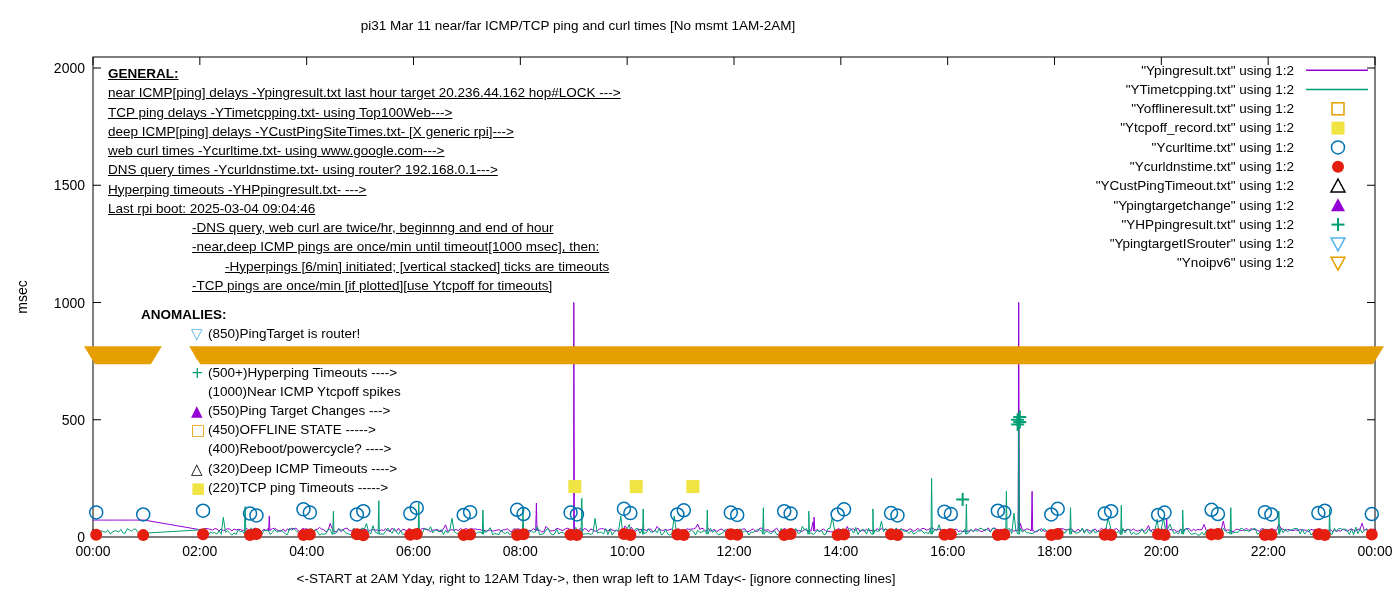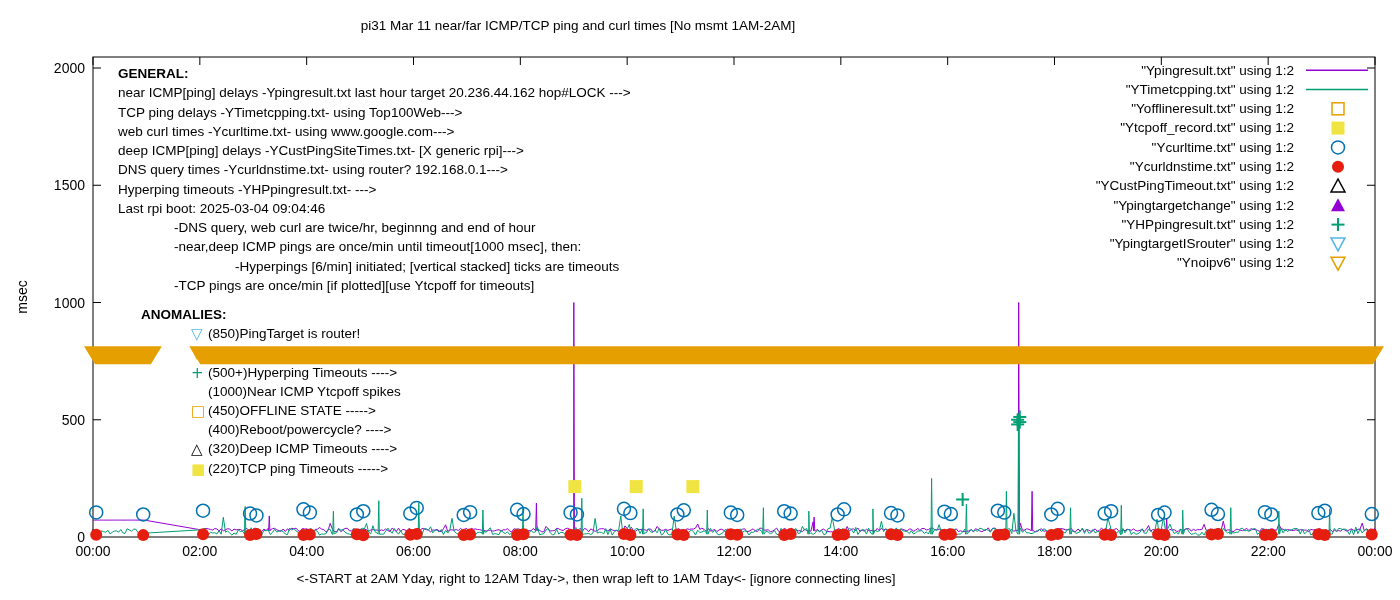--- a/index.html
+++ b/index.html
@@ -3,23 +3,23 @@
 <meta charset="utf-8">
 <style>
   html,body{margin:0;padding:0;background:#ffffff;}
   #screen{position:relative;width:1400px;height:600px;background:#ffffff;overflow:hidden;
           font-family:"Liberation Sans",sans-serif;color:#000;}
   .abs{position:absolute;}
   #chart-title{top:18px;left:0;width:1132px;text-align:center;padding-left:24px;box-sizing:border-box;
                font-size:13.5px;}
   #y-label{left:22px;top:297px;transform:translate(-50%,-50%) rotate(-90deg);font-size:14px;}
   #x-label{top:571px;left:0;width:1132px;padding-left:60px;box-sizing:border-box;text-align:center;font-size:13.5px;}
-  #general-block{left:118px;top:64px;font-size:13.5px;line-height:19.25px;white-space:nowrap;}
+  #general-block{left:108px;top:64px;font-size:13.5px;line-height:19.25px;white-space:nowrap;text-decoration:underline;}
   #general-block .hd{font-weight:bold;}
-  .gsub{margin-left:56px;}
+  .gsub{margin-left:84px;}
   .gsub2{margin-left:117px;}
   #anomalies-block{left:122px;top:305px;font-size:13.5px;line-height:19.2px;white-space:nowrap;}
   #anomalies-block .hd{font-weight:bold;margin-left:19px;}
   .anom-row{padding-left:69px;}
   .mk{display:inline-block;width:17px;font-size:15px;line-height:1;vertical-align:-1px;
       font-family:"DejaVu Sans",sans-serif;}
   #legend-block{top:60.5px;right:106px;text-align:right;font-size:13.5px;line-height:19.3px;white-space:nowrap;}
   #plot-svg{position:absolute;left:0;top:0;pointer-events:none;}
   svg text{font-family:"Liberation Sans",sans-serif;font-size:14px;fill:#000;}
 </style>
@@ -29,37 +29,38 @@
 <div id="screen">
 
   <div class="abs" id="chart-title">pi31 Mar 11  near/far ICMP/TCP ping and curl times [No msmt 1AM-2AM]</div>
 
   <div class="abs" id="y-label">msec</div>
 
   <div class="abs" id="general-block">
     <div class="hd">GENERAL:</div>
     <div>near ICMP[ping] delays -Ypingresult.txt last hour target 20.236.44.162 hop#LOCK ---&gt;</div>
     <div>TCP ping delays -YTimetcpping.txt- using Top100Web---&gt;</div>
+    <div>deep ICMP[ping] delays -YCustPingSiteTimes.txt- [X generic rpi]---&gt;</div>
     <div>web curl times -Ycurltime.txt- using www.google.com---&gt;</div>
-    <div>deep ICMP[ping] delays -YCustPingSiteTimes.txt- [X generic rpi]---&gt;</div>
     <div>DNS query times -Ycurldnstime.txt- using router? 192.168.0.1---&gt;</div>
     <div>Hyperping timeouts -YHPpingresult.txt- ---&gt;</div>
     <div>Last rpi boot: 2025-03-04 09:04:46</div>
     <div class="gsub">-DNS query, web curl are twice/hr, beginnng and end of hour</div>
     <div class="gsub">-near,deep ICMP pings are once/min until timeout[1000 msec], then:</div>
     <div class="gsub2">-Hyperpings [6/min] initiated; [vertical stacked] ticks are timeouts</div>
     <div class="gsub">-TCP pings are once/min [if plotted][use Ytcpoff for timeouts]</div>
   </div>
 
   <div class="abs" id="anomalies-block">
     <div class="hd">ANOMALIES:</div>
     <div class="anom-row"><span class="mk" style="color: rgb(86, 180, 233);">▽</span><span>(850)PingTarget is router!</span></div>
     <div class="anom-row"><span class="mk" style="color: rgb(230, 159, 0);">▽</span><span>(785)ipv6 failed ---&gt;</span></div>
     <div class="anom-row"><span class="mk" style="color: rgb(0, 158, 115);">+</span><span>(500+)Hyperping Timeouts ----&gt;</span></div>
     <div class="anom-row"><span class="mk" style="color: rgb(0, 0, 0);"></span><span>(1000)Near ICMP Ytcpoff spikes</span></div>
+    <div class="anom-row"><span class="mk" style="color: rgb(148, 0, 211);">▲</span><span>(550)Ping Target Changes ---&gt;</span></div>
     <div class="anom-row"><span class="mk" style="color: rgb(230, 159, 0);">□</span><span>(450)OFFLINE STATE -----&gt;</span></div>
     <div class="anom-row"><span class="mk" style="color: rgb(0, 0, 0);"></span><span>(400)Reboot/powercycle? ----&gt;</span></div>
     <div class="anom-row"><span class="mk" style="color: rgb(0, 0, 0);">△</span><span>(320)Deep ICMP Timeouts ----&gt;</span></div>
     <div class="anom-row"><span class="mk" style="color: rgb(240, 228, 66);">■</span><span>(220)TCP ping Timeouts -----&gt;</span></div>
   </div>
 
   <div class="abs" id="legend-block">
     <div>"Ypingresult.txt" using 1:2</div>
     <div>"YTimetcpping.txt" using 1:2</div>
     <div>"Yofflineresult.txt" using 1:2</div>

